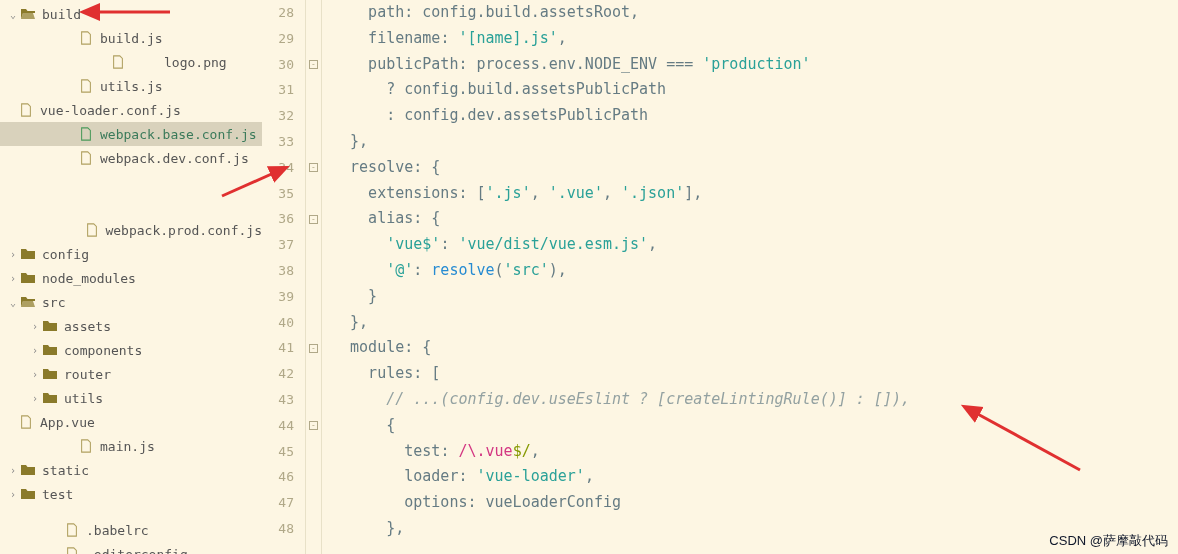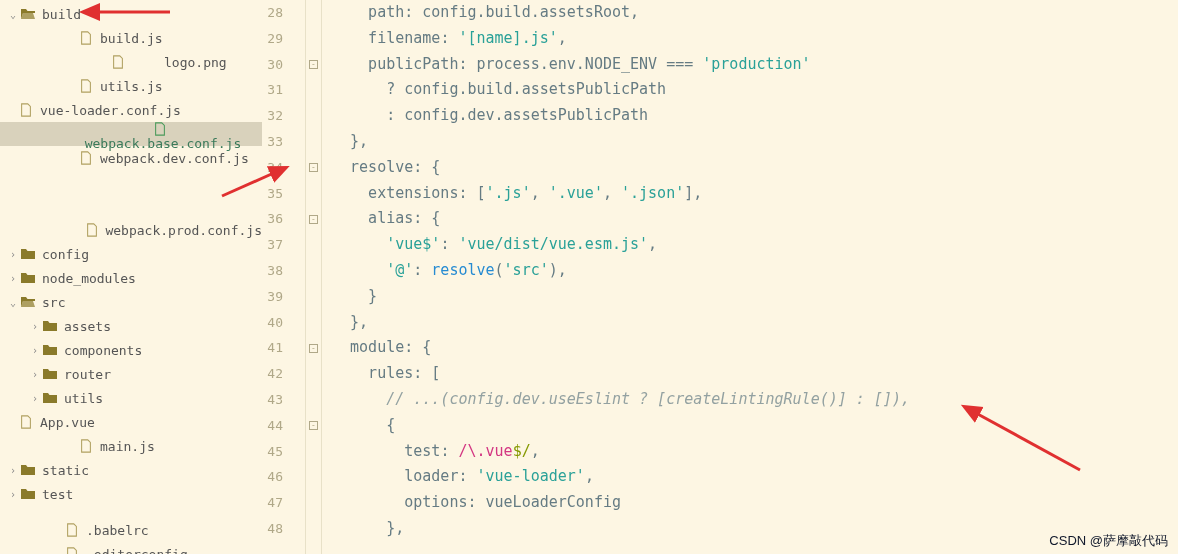--- a/index.html
+++ b/index.html
@@ -55,21 +55,21 @@
   .editor {
     flex: 1;
     display: flex;
     height: 100%;
     background: #fdf6e3;
   }
   .gutter {
     width: 44px;
     border-right: 1px solid #e8e1c8;
     text-align: right;
-    padding-right: 22px;
+    padding-right: 11px;
     color: #b0a888;
     font-size: 13px;
     user-select: none;
     background: #fdf6e3;
   }
   .gutter-row { height: 25.8px; line-height: 25.8px; position: relative; }
   .fold-strip {
     width: 16px;
     background: #fdf6e3;
     border-right: 1px solid #e8e1c8;
@@ -158,21 +158,21 @@
     </div>
     <div class="tree-row" style="">
       <span class="chev"></span>
       <span class="ico file-ico">
         <svg viewBox="0 0 16 16" width="14" height="14">
           <path d="M3 1h7l3 3v11H3z"></path>
         </svg>
       </span>
       <span class="lbl">vue-loader.conf.js</span>
     </div>
-    <div class="tree-row selected" style="padding-left: 64px; flex-direction: column;">
+    <div class="tree-row selected" style="padding-left: 64px;">
       <span class="chev"></span>
       <span class="ico file-ico green">
         <svg viewBox="0 0 16 16" width="14" height="14">
           <path d="M3 1h7l3 3v11H3z"></path>
         </svg>
       </span>
       <span class="lbl">webpack.base.conf.js</span>
     </div>
     <div class="tree-row" style="padding-left: 64px;">
       <span class="chev"></span>

